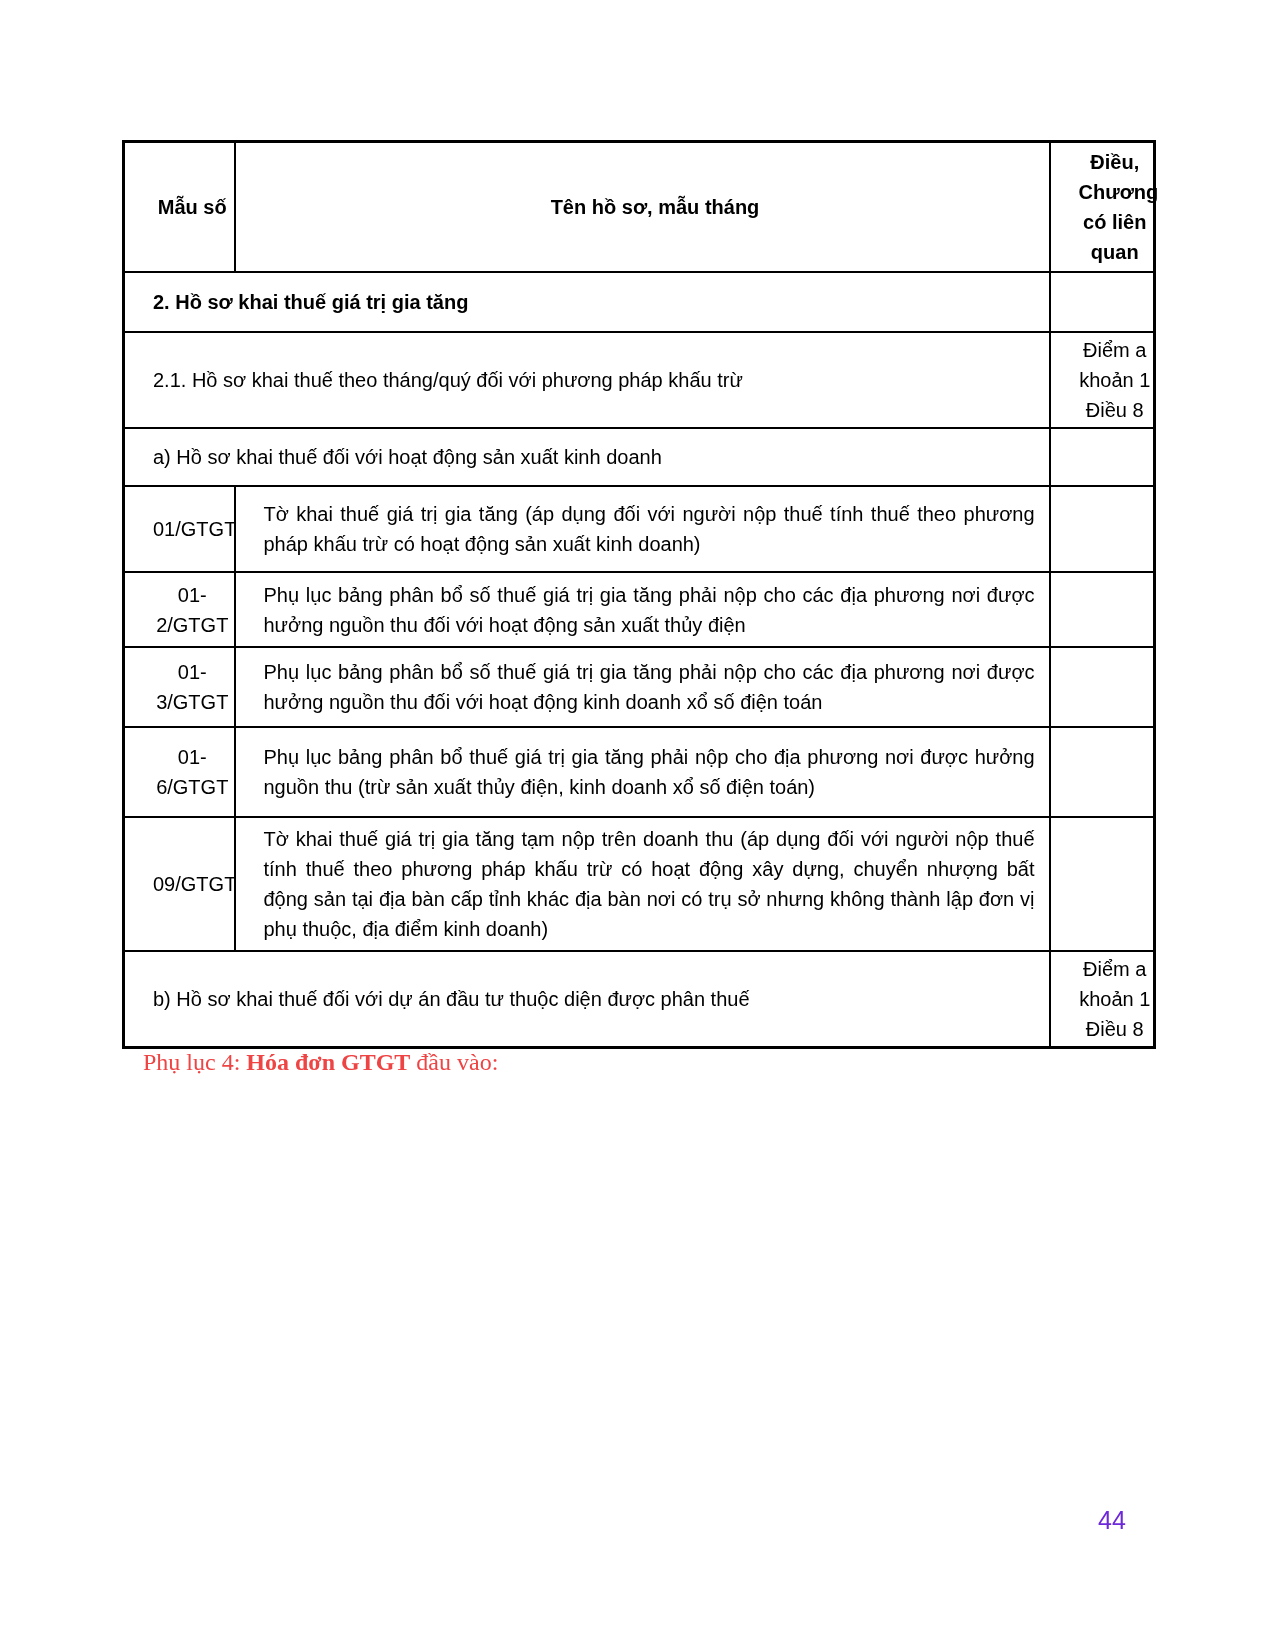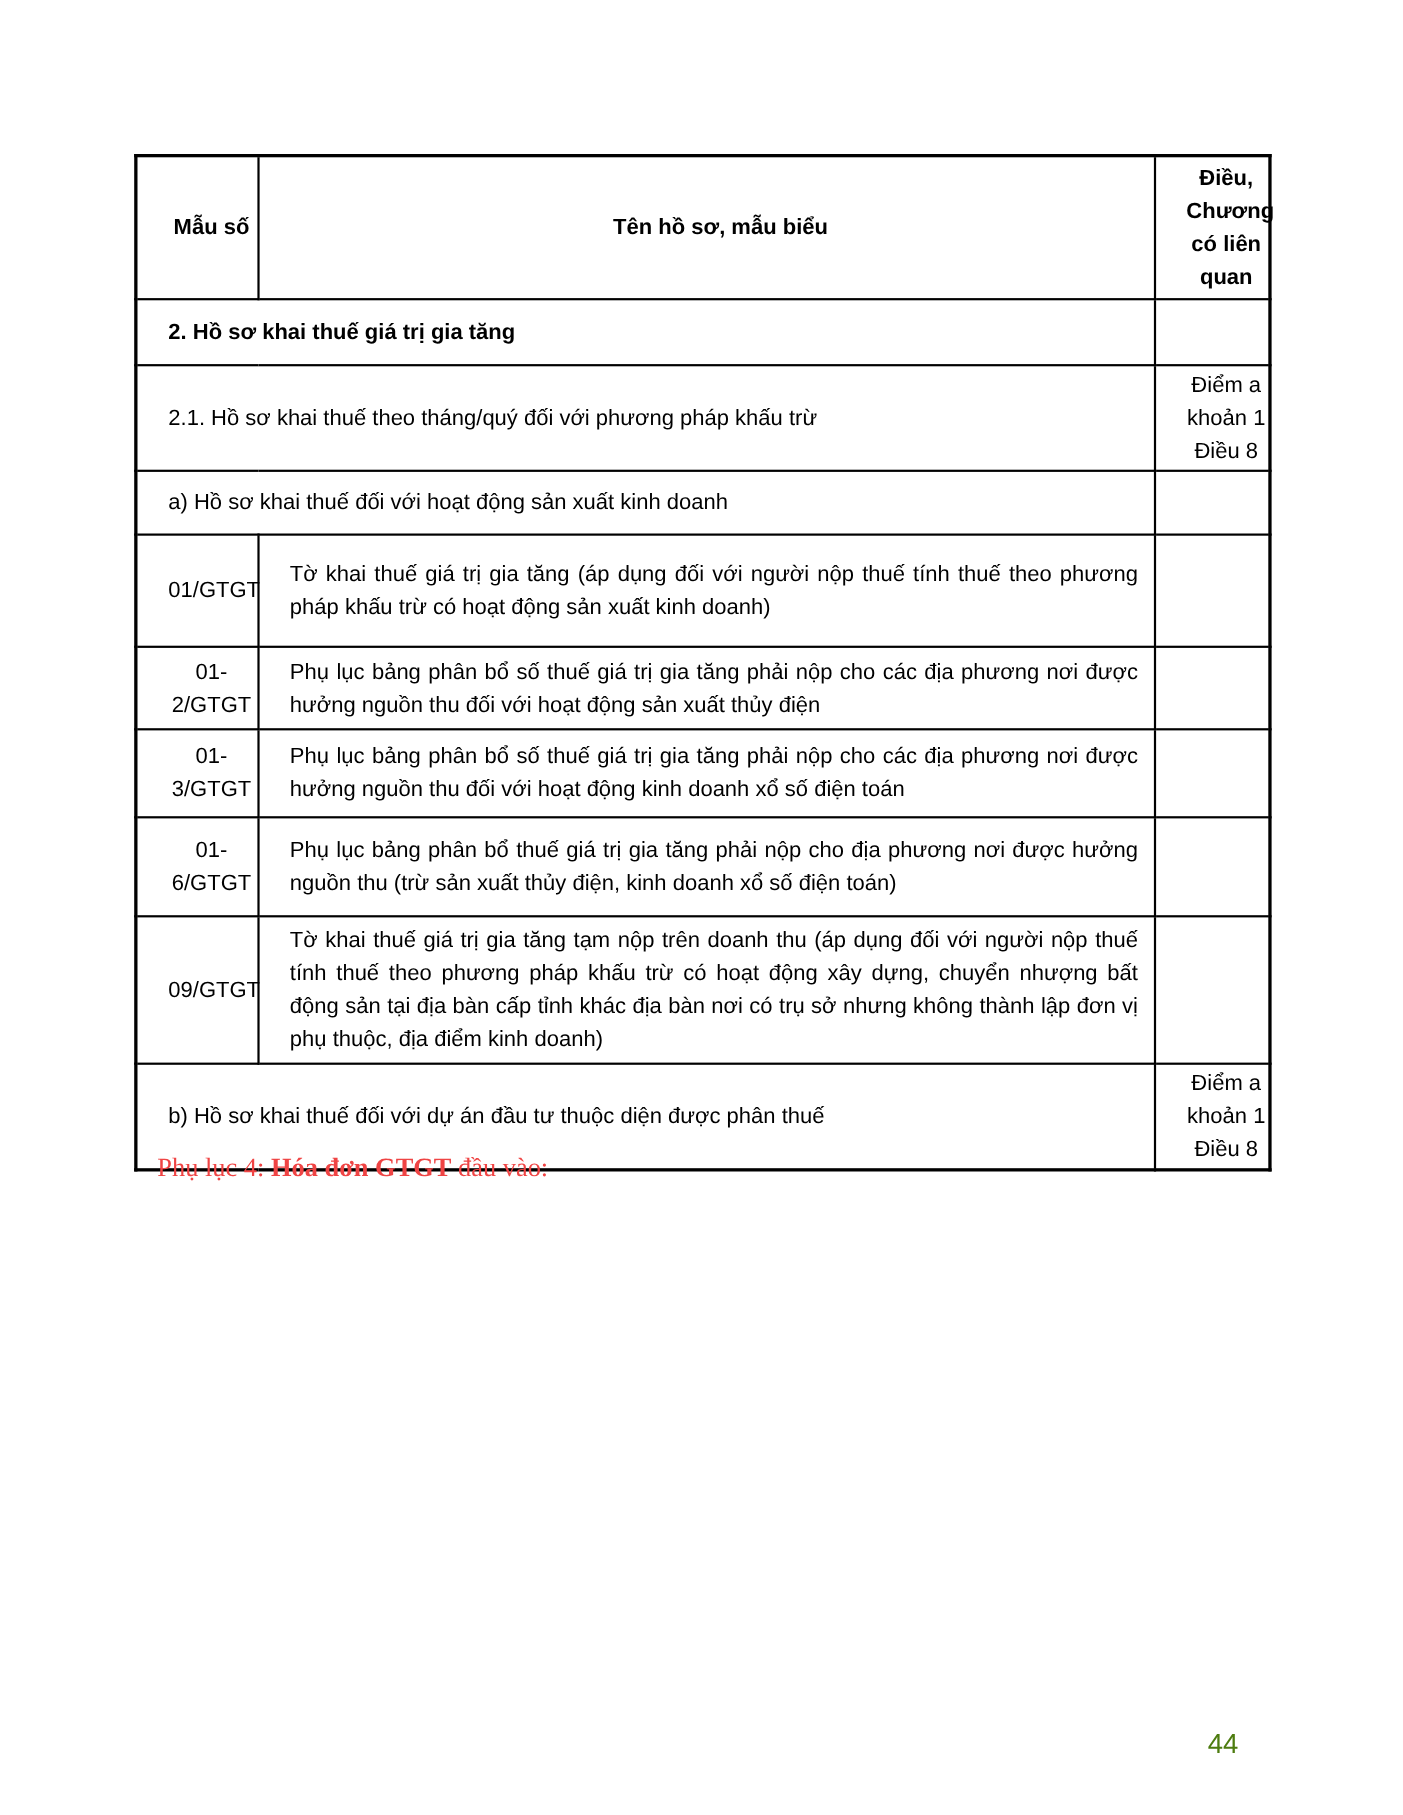--- a/index.html
+++ b/index.html
@@ -68,41 +68,41 @@
     font-family: "Liberation Serif", serif;
     font-size: 24px;
     line-height: 40px;
     color: #ef4444;
     white-space: nowrap;
   }
   .appendix-line .bold-part { font-weight: bold; }
   .page-number {
     position: absolute;
     left: 1098px;
-    top: 1572px;
+    top: 1506px;
     font-family: "Liberation Sans", sans-serif;
     font-size: 25px;
-    color: #4d7c0f;
+    color: #6d28d9;
   }
 </style>
 </head>
 <body>
 
 <div class="page">
 
   <table class="doc-table">
     <colgroup>
       <col class="c1">
         <col class="c2">
         <col class="c3">
     </colgroup>
     <tbody>
       <tr style="height:117px;">
         <th class="hdr">Mẫu số</th>
-        <th class="hdr">Tên hồ sơ, mẫu biểu</th>
+        <th class="hdr">Tên hồ sơ, mẫu tháng</th>
         <th class="hdr">Điều,
 Chương
 có liên
 quan</th>
       </tr>
 
       <tr style="height:60px;">
         <td class="section-cell bold" colspan="2">2. Hồ sơ khai thuế giá trị gia tăng</td>
         <td class="ref-cell"></td>
       </tr>
@@ -112,21 +112,21 @@
         <td class="ref-cell">Điểm a
 khoản 1
 Điều 8</td>
       </tr>
 
       <tr style="height:58px;">
         <td class="section-cell" colspan="2">a) Hồ sơ khai thuế đối với hoạt động sản xuất kinh doanh</td>
         <td class="ref-cell"></td>
       </tr>
 
-      <tr style="height:102px;">
+      <tr style="height:86px;">
         <td class="code-cell">01/GTGT</td>
         <td class="name-cell">Tờ khai thuế giá trị gia tăng (áp dụng đối với người nộp thuế tính thuế theo phương pháp khấu trừ có hoạt động sản xuất kinh doanh)</td>
         <td class="ref-cell"></td>
       </tr>
 
       <tr style="height:75px;">
         <td class="code-cell">01-
 2/GTGT</td>
         <td class="name-cell">Phụ lục bảng phân bổ số thuế giá trị gia tăng phải nộp cho các địa phương nơi được hưởng nguồn thu đối với hoạt động sản xuất thủy điện</td>
         <td class="ref-cell"></td>

